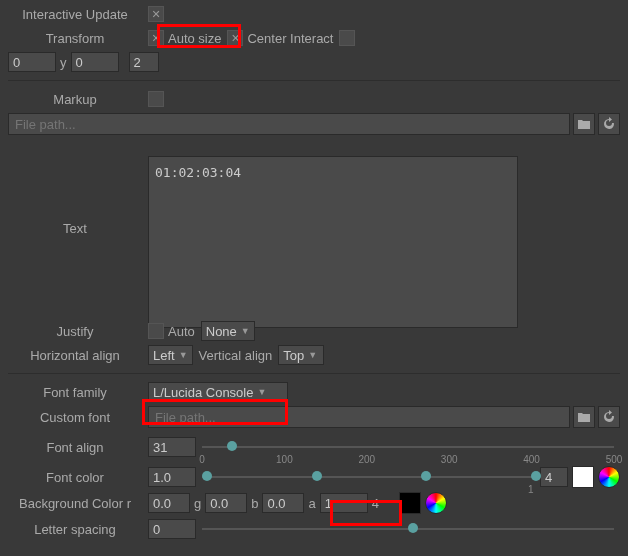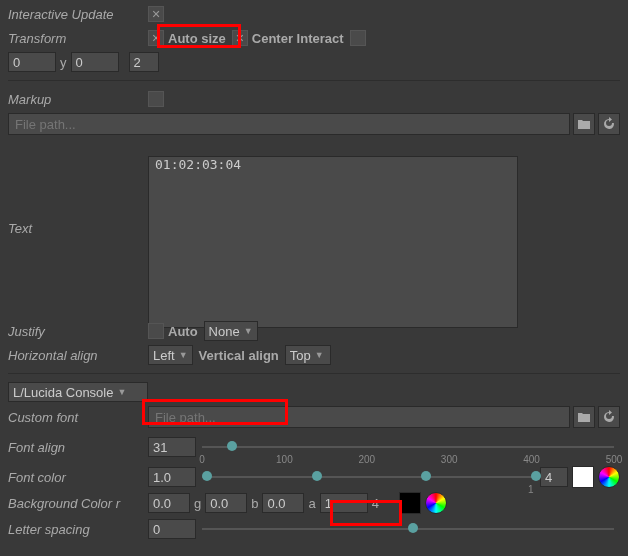--- a/index.html
+++ b/index.html
@@ -14,24 +14,23 @@
   padding: 4px 8px;
 }
 .row {
   display: flex;
   align-items: center;
   margin-bottom: 4px;
   min-height: 20px;
 }
 .label {
   width: 140px;
-  text-align: left;
+  text-align: center;
   padding-right: 6px;
   color: #aaa;
-  font-style: italic;
 }
 .checkbox {
   width: 16px;
   height: 16px;
   border: 1px solid #555;
   background: #4a4a4a;
   display: inline-flex;
   align-items: center;
   justify-content: center;
   margin-right: 4px;
@@ -39,21 +38,20 @@
 }
 .checkbox.checked::after {
   content: "✕";
   color: #999;
   font-size: 11px;
   line-height: 1;
 }
 .inline-label {
   color: #aaa;
   margin-right: 6px;
-  font-weight: bold;
 }
 .input-num {
   background: #4a4a4a;
   border: 1px solid #2a2a2a;
   color: #ccc;
   padding: 2px 4px;
   width: 48px;
   height: 20px;
   font-size: 13px;
 }
@@ -63,21 +61,21 @@
   color: #999;
   padding: 2px 6px;
   height: 22px;
   font-size: 13px;
   flex: 1;
 }
 .textarea {
   background: #4a4a4a;
   border: 1px solid #2a2a2a;
   color: #ccc;
-  padding: 0 6px;
+  padding: 8px 6px;
   font-size: 13px;
   width: 370px;
   height: 172px;
   resize: none;
   margin-top: 28px;
 }
 .select {
   background: #4a4a4a;
   border: 1px solid #2a2a2a;
   color: #ccc;
@@ -243,20 +241,21 @@
   <span class="inline-label" style="margin-left:6px">Vertical align</span>
   <div class="select" style="width:46px">
       <span>Top</span>
       <span class="select-arrow">▼</span>
     </div>
 </div>
 
 <hr class="hr">
 
 <div class="row">
+  <div class="label">Font family</div>
   <div class="select" style="width:140px">
       <span>L/Lucida Console</span>
       <span class="select-arrow">▼</span>
     </div>
 </div>
 
 <div class="row">
   <div class="label">Custom font</div>
   <input class="input-text" placeholder="File path..." style="">
   <div class="icon-btn">

